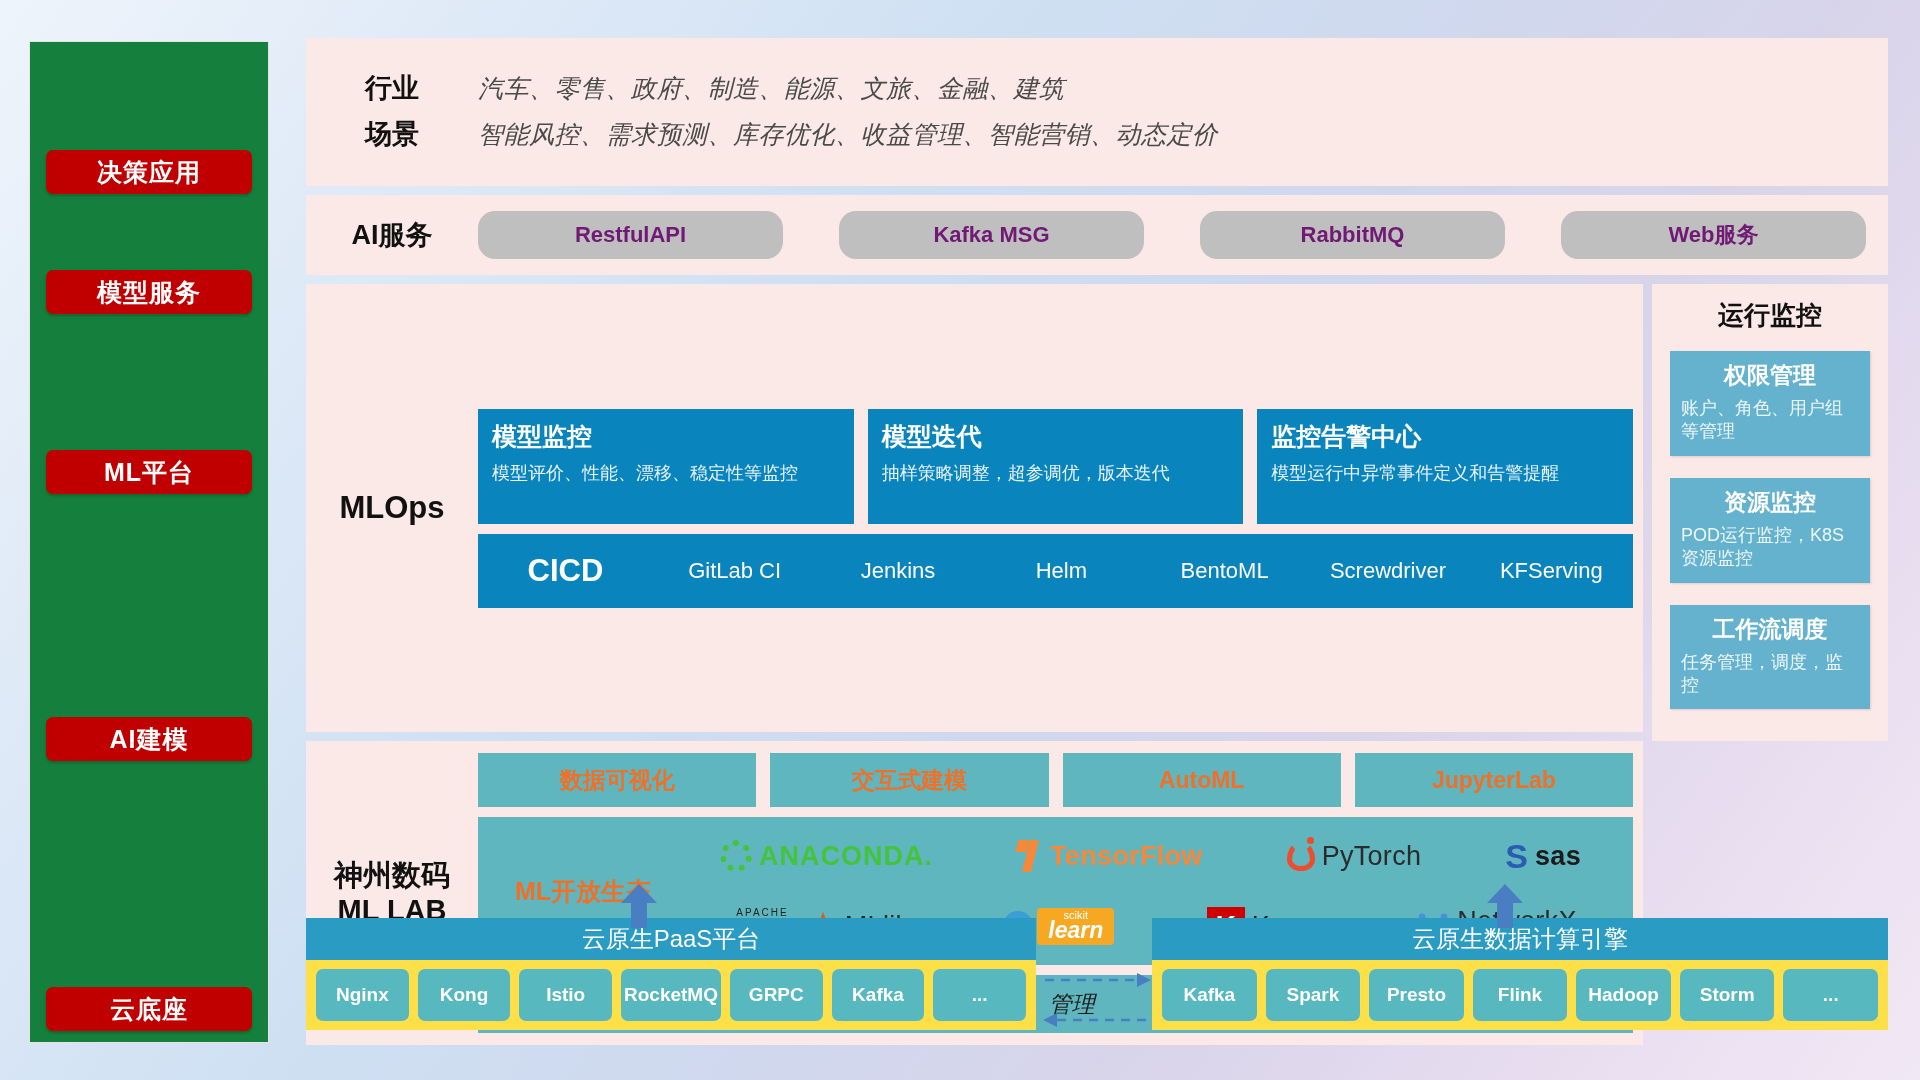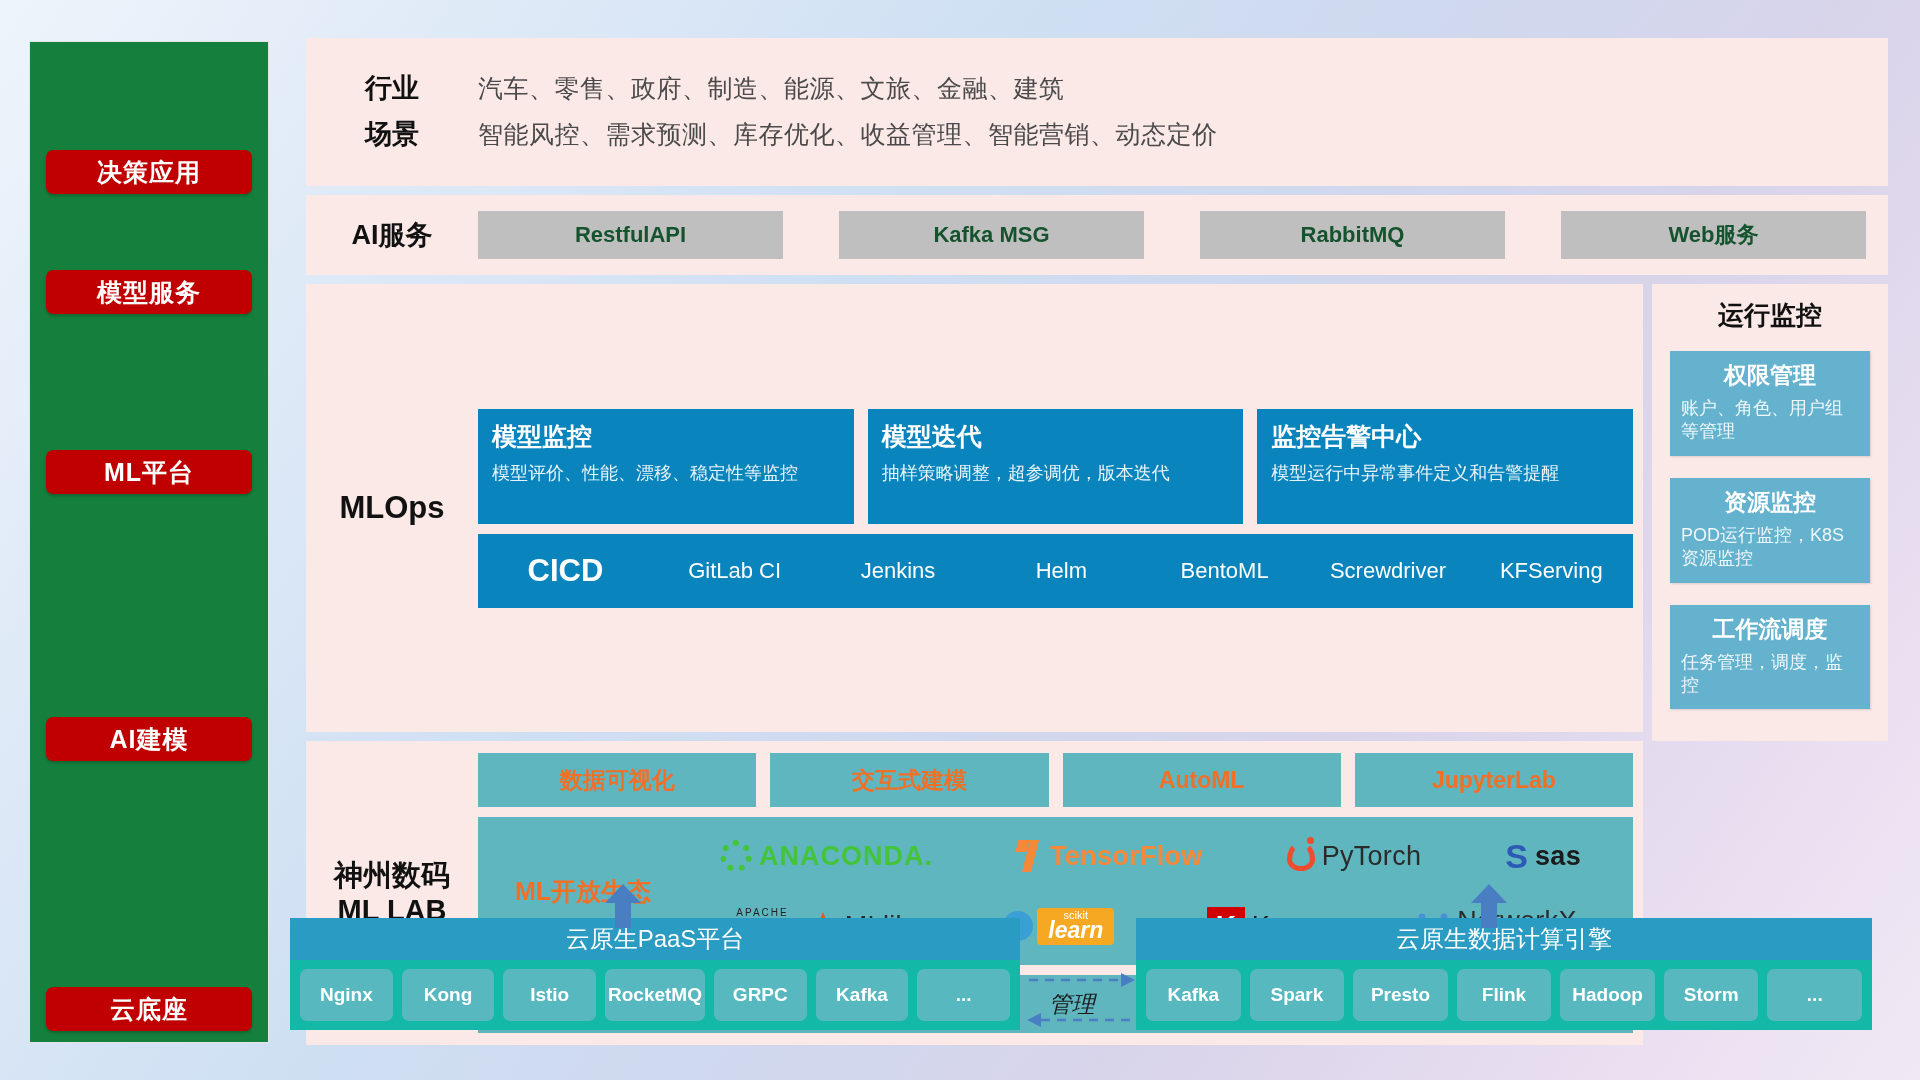--- a/index.html
+++ b/index.html
@@ -52,31 +52,31 @@
 
   
   #band-apps { padding: 22px 0 24px 0; }
   .app-row { display: flex; align-items: center; margin: 10px 0; }
   .app-row .rl {
     width: 172px; text-align: center;
     font-size: 27px; font-weight: bold; color: #111;
     flex: 0 0 172px;
   }
   .app-row .rv {
-    font-size: 25px; color: #4a4a4a; letter-spacing: .5px;
+    font-size: 25px; color: #4a4a4a; letter-spacing: .5px; font-style: italic;
   }
 
   
   #band-aisvc { padding: 16px 22px 16px 0; }
   #band-aisvc .band-label { width: 172px; flex: 0 0 172px; font-size: 27px; }
   .aisvc-items { display: flex; gap: 56px; flex: 1 1 auto; }
   .aisvc-chip {
     flex: 1 1 0; height: 48px; background: #bfbfbf;
     display: flex; align-items: center; justify-content: center;
-    color: #14532d; font-size: 22px; font-weight: bold;
+    color: #701a75; font-size: 22px; font-weight: bold; border-radius: 17px;
   }
 
   
   #band-mlops { display: flex; }
   #mlops-main { flex: 1 1 auto; padding: 12px 0 12px 0; display: flex; align-items: center; }
   #mlops-main .band-label { width: 172px; flex: 0 0 172px; font-size: 31px; }
   .mlops-stack { flex: 1 1 auto; padding-right: 10px; }
   .mlops-cards { display: flex; gap: 14px; }
   .mlops-card {
     flex: 1 1 0; background: #0a84bd; color: #fff;
@@ -202,31 +202,31 @@
   .data-label {
     flex: 0 0 190px; color: #f07028; font-size: 25px; font-weight: bold; text-align: center;
   }
   .data-items { flex: 1 1 auto; display: flex; }
   .data-item {
     flex: 1 1 0; text-align: center; color: #1b1b1b; font-size: 23px; font-style: italic;
   }
 
   
   #cloud-base {
-    position: absolute; left: 290px; top: 898px; width: 1582px; height: 150px;
+    position: absolute; left: 306px; top: 898px; width: 1582px; height: 150px;
   }
   .cloud-group { position: absolute; top: 20px; }
   #cloud-paas { left: 0; width: 730px; }
   #cloud-data { left: 846px; width: 736px; }
   .cloud-title {
     background: #2a9cc4; color: #fff; font-size: 24px;
     height: 42px; display: flex; align-items: center; justify-content: center;
   }
   .cloud-chips {
-    background: #14b8a6; display: flex; gap: 9px; padding: 9px 10px;
+    background: #fde047; display: flex; gap: 9px; padding: 9px 10px;
   }
   .cloud-chip {
     flex: 1 1 0; height: 52px; background: #57b8c0; border-radius: 7px;
     color: #fff; font-size: 19px; font-weight: bold;
     display: flex; align-items: center; justify-content: center;
     text-align: center; line-height: 1.12; padding: 0 3px;
   }
   .up-arrow {
     position: absolute; width: 46px; height: 46px; top: -36px;
   }

